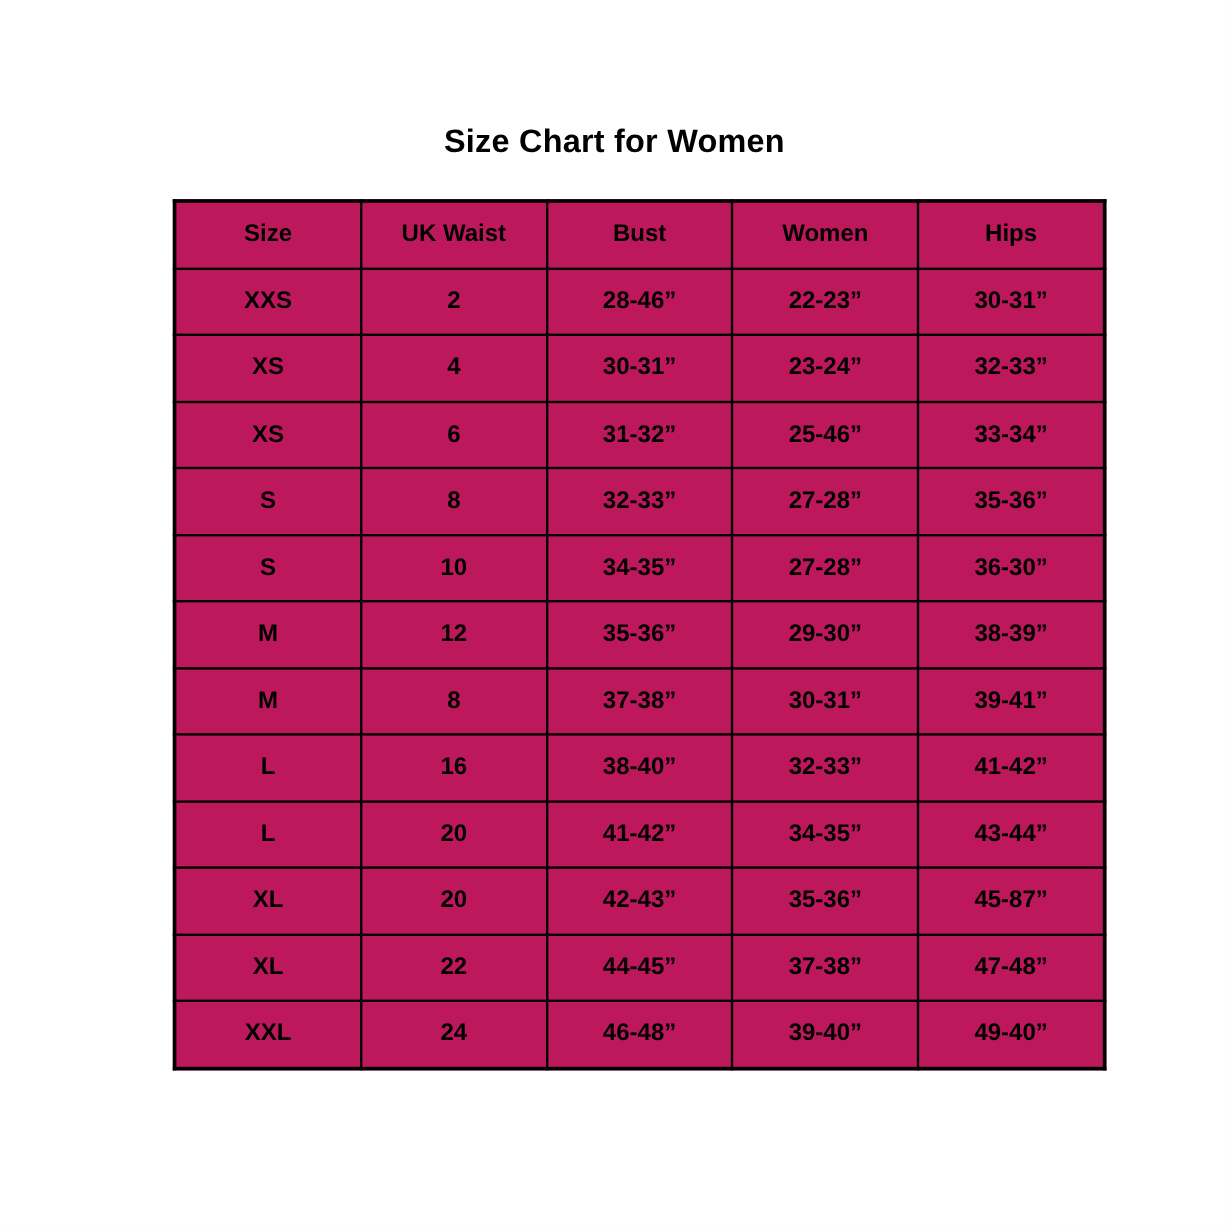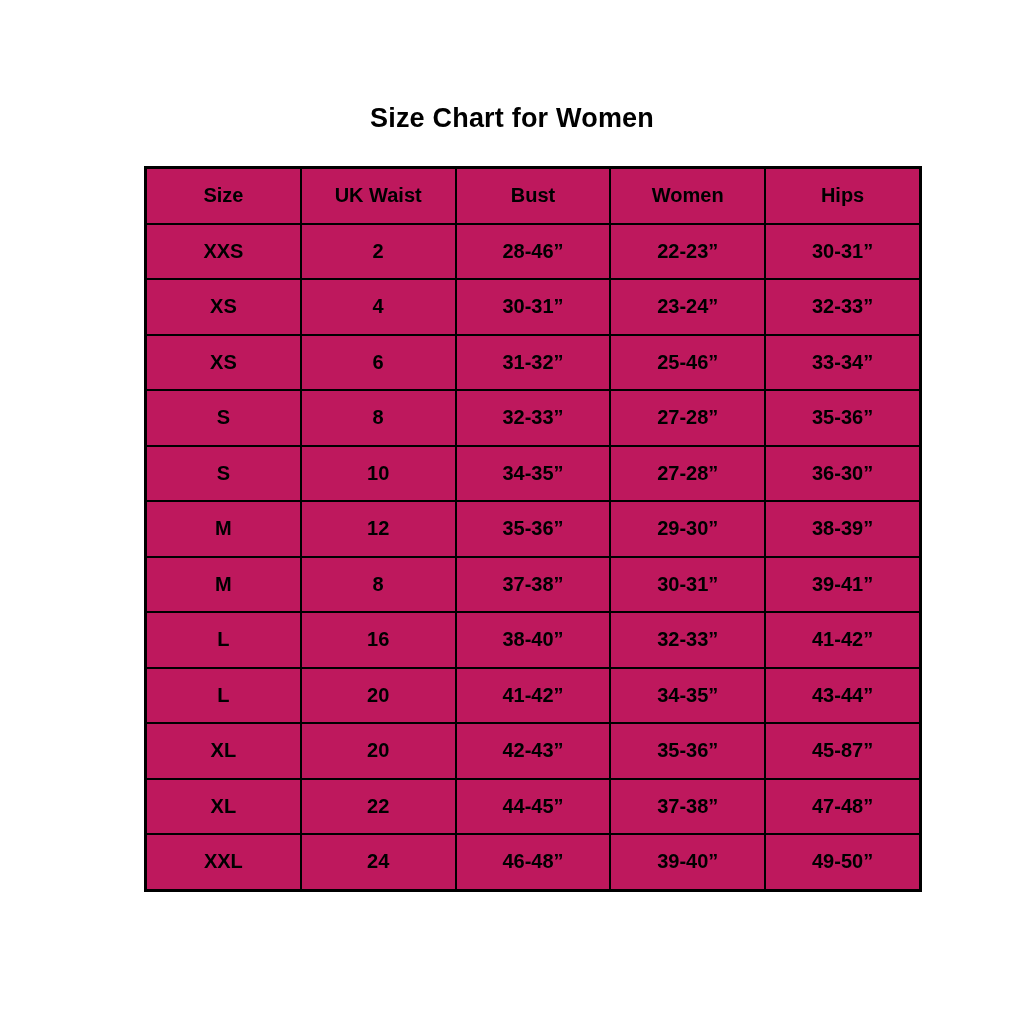--- a/index.html
+++ b/index.html
@@ -145,17 +145,17 @@
           <td>22</td>
           <td>44-45”</td>
           <td>37-38”</td>
           <td>47-48”</td>
         </tr>
         <tr>
           <td>XXL</td>
           <td>24</td>
           <td>46-48”</td>
           <td>39-40”</td>
-          <td>49-50”</td>
+          <td>49-40”</td>
         </tr>
       </tbody>
   </table>
 </div>
 
 </body></html>

